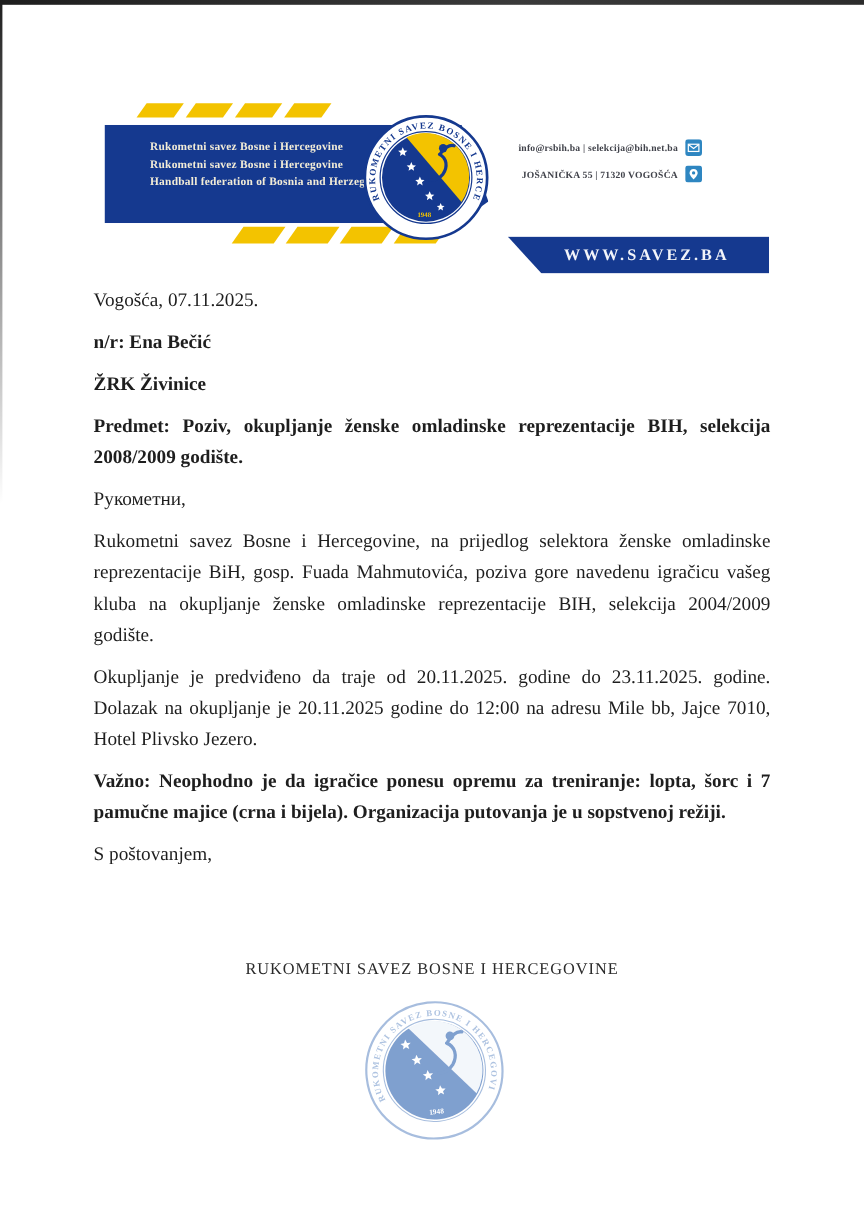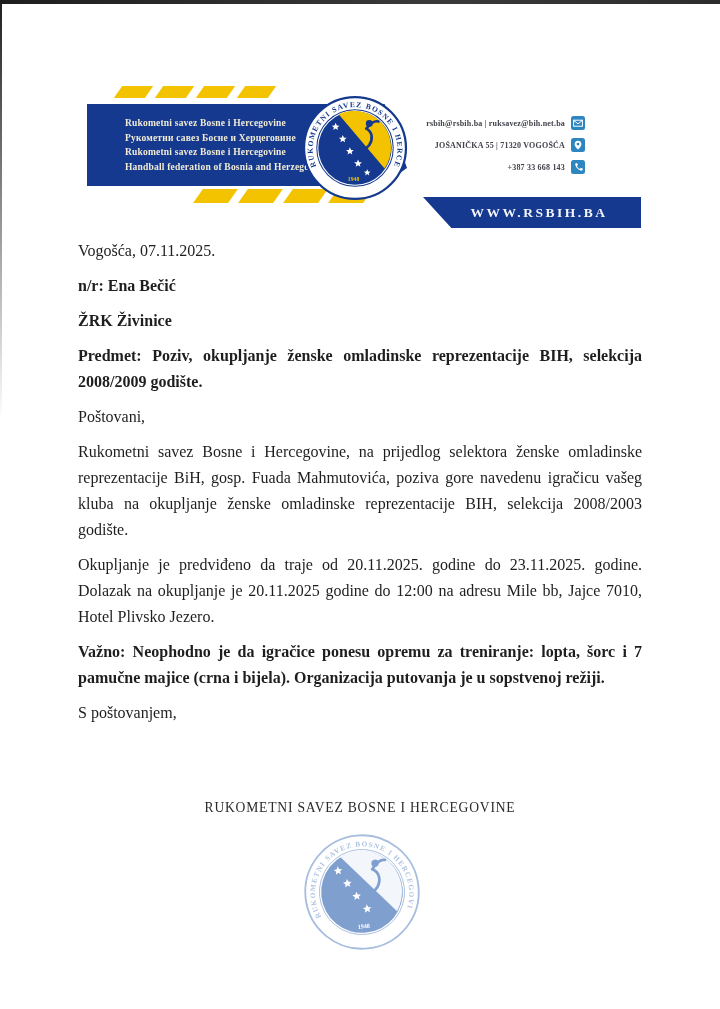--- a/index.html
+++ b/index.html
@@ -75,21 +75,20 @@
 
   <div class="stripes top">
     <span class="stripe"></span>
     <span class="stripe"></span>
     <span class="stripe"></span>
     <span class="stripe"></span>
   </div>
 
   <div class="blue-bar">
     <div class="org-line">Rukometni savez Bosne i Hercegovine</div>
-    <div class="org-line">Рукометни савез Босне и Херцеговине</div>
     <div class="org-line">Rukometni savez Bosne i Hercegovine</div>
     <div class="org-line">Handball federation of Bosnia and Herzegovina</div>
   </div>
 
   <div class="stripes bottom">
     <span class="stripe"></span>
     <span class="stripe"></span>
     <span class="stripe"></span>
     <span class="stripe"></span>
   </div>
@@ -117,55 +116,48 @@
         <circle cx="66" cy="28" r="3.4" fill="#15398f" stroke="none"></circle>
         <path d="M 63 33 C 69 36 70 43 66 49 C 63 53 58 55 55 54"></path>
         <path d="M 64 32 C 68 27 72 25 75 26"></path>
       </g>
       <text x="45" y="84" font-family="Liberation Serif, serif" font-size="5.6" font-weight="bold" fill="#f3c300">1948</text>
     </svg>
   </div>
 
   <div class="contact">
     <div class="contact-row">
-      <span class="contact-text">rsbih@rsbih.ba | ruksavez@bih.net.ba</span>
+      <span class="contact-text">info@rsbih.ba | selekcija@bih.net.ba</span>
       <svg class="cicon" viewBox="0 0 14 14">
         <rect width="14" height="14" rx="2.5" fill="#2e86c1"></rect>
         <rect x="2.6" y="4.2" width="8.8" height="6" fill="none" stroke="#ffffff" stroke-width="1"></rect>
         <path d="M2.6 4.4 L7 7.8 L11.4 4.4" fill="none" stroke="#ffffff" stroke-width="1"></path>
       </svg>
     </div>
     <div class="contact-row">
       <span class="contact-text">JOŠANIČKA 55 | 71320 VOGOŠĆA</span>
       <svg class="cicon" viewBox="0 0 14 14">
         <rect width="14" height="14" rx="2.5" fill="#2e86c1"></rect>
         <path d="M7 2.8 C9.3 2.8 10.4 4.6 10.4 6.2 C10.4 8.3 7 11.6 7 11.6 C7 11.6 3.6 8.3 3.6 6.2 C3.6 4.6 4.7 2.8 7 2.8 Z" fill="#ffffff"></path>
         <circle cx="7" cy="6.1" r="1.4" fill="#2e86c1"></circle>
       </svg>
     </div>
-    <div class="contact-row">
-      <span class="contact-text">+387 33 668 143</span>
-      <svg class="cicon" viewBox="0 0 14 14">
-        <rect width="14" height="14" rx="2.5" fill="#2e86c1"></rect>
-        <path d="M4 3.1 L6 2.6 L7 4.8 L5.8 5.9 C6.4 7.3 7.6 8.5 9 9.1 L10.1 7.9 L12.3 8.9 L11.8 10.9 C8.2 11.3 3.6 6.7 4 3.1 Z" fill="#ffffff" transform="scale(0.92) translate(0.6,0.6)"></path>
-      </svg>
-    </div>
   </div>
 
   <div class="site-banner">
-    <span>WWW.RSBIH.BA</span>
+    <span>WWW.SAVEZ.BA</span>
   </div>
 
   <div class="letter">
     <p>Vogošća, 07.11.2025.</p>
     <p class="bold mt-s">n/r: Ena Bečić</p>
     <p class="bold mt-s">ŽRK Živinice</p>
     <p class="bold just mt-s">Predmet: Poziv, okupljanje ženske omladinske reprezentacije BIH, selekcija 2008/2009 godište.</p>
-    <p class="mt-s">Poštovani,</p>
-    <p class="just mt-s">Rukometni savez Bosne i Hercegovine, na prijedlog selektora ženske omladinske reprezentacije BiH, gosp. Fuada Mahmutovića, poziva gore navedenu igračicu vašeg kluba na okupljanje ženske omladinske reprezentacije BIH, selekcija 2008/2003 godište.</p>
+    <p class="mt-s">Рукометни,</p>
+    <p class="just mt-s">Rukometni savez Bosne i Hercegovine, na prijedlog selektora ženske omladinske reprezentacije BiH, gosp. Fuada Mahmutovića, poziva gore navedenu igračicu vašeg kluba na okupljanje ženske omladinske reprezentacije BIH, selekcija 2004/2009 godište.</p>
     <p class="just">Okupljanje je predviđeno da traje od 20.11.2025. godine do 23.11.2025. godine. Dolazak na okupljanje je 20.11.2025 godine do 12:00 na adresu Mile bb, Jajce 7010, Hotel Plivsko Jezero.</p>
     <p class="bold just mt-s">Važno: Neophodno je da igračice ponesu opremu za treniranje: lopta, šorc i 7 pamučne majice (crna i bijela). Organizacija putovanja je u sopstvenoj režiji.</p>
     <p class="mt-s">S poštovanjem,</p>
   </div>
 
   <div class="signature">RUKOMETNI SAVEZ BOSNE I HERCEGOVINE</div>
 
   <div class="watermark">
     <svg viewBox="0 0 104 104" width="118" height="118">
       <circle cx="52" cy="52" r="50" fill="#ffffff" stroke="#9bb5da" stroke-width="1.6"></circle>

